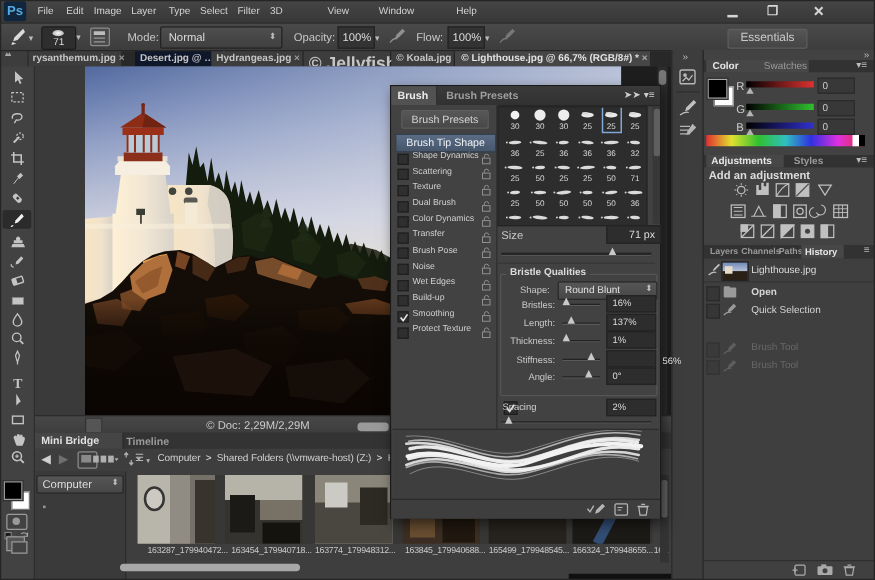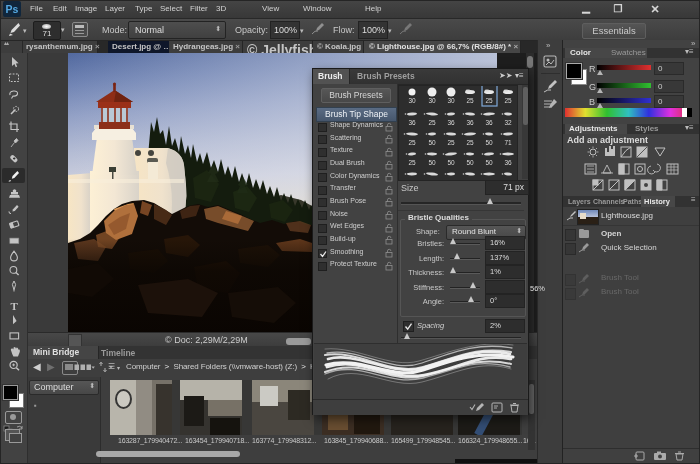--- a/index.html
+++ b/index.html
@@ -808,21 +808,21 @@
 <div class="abs" style="left:137px;top:232.39999999999998px;width:30px;height:1px;background:#232323;border-bottom:1px solid #5a5a5a;"></div>
 <div class="abs" style="left:155.0px;top:227.4px;width:0;height:0;border-left:3.5px solid transparent;border-right:3.5px solid transparent;border-bottom:6px solid #c9c9c9;"></div>
 <div class="abs" style="left:172px;top:225.39999999999998px;width:38px;height:12px;background:#2d2d2d;border:1px solid #232323;">
       <div class="tx" style="left:4px;top:1px;font-size:7.5px;color:#ddd;">0°</div>
     </div>
 <div class="abs" style="left:90px;top:252px;width:9px;height:9px;background:#2f2f2f;border:1px solid #1f1f1f;">
       <svg width="9" height="9" viewBox="0 0 9 9">
         <path d="M1.5 4.5 l2.2 2.7 3.8 -5.5" stroke="#e8e8e8" stroke-width="1.3" fill="none"></path>
       </svg>
     </div>
-<div class="tx" style="left:104px;top:252px;font-size:7.5px;color:#d0d0d0;font-style:italic;">Spacing</div>
+<div class="tx" style="left:89px;top:252px;font-size:7.5px;color:#d0d0d0;">Spacing</div>
 <div class="abs" style="left:172px;top:250px;width:38px;height:12px;background:#2d2d2d;border:1px solid #232323;">
       <div class="tx" style="left:4px;top:1px;font-size:7.5px;color:#ddd;">2%</div>
     </div>
 <div class="abs" style="left:88px;top:268px;width:120px;height:1px;background:#232323;border-bottom:1px solid #555;"></div>
 <div class="abs" style="left:91px;top:264px;width:0;height:0;border-left:3.5px solid transparent;border-right:3.5px solid transparent;border-bottom:6px solid #c9c9c9;"></div>
 <div class="abs" style="left:1px;top:274px;width:213px;height:55px;background:#3e3e3e;border-top:1px solid #2e2e2e;">
       <svg width="213" height="55" viewBox="0 0 213 55">
         <path d="M11,5 C44,2 76,25 105,17 S162,-4 199,1" stroke="#f2f2f2" stroke-width="0.7" fill="none" opacity="0.45" stroke-linecap="round"></path>
         <path d="M13,9 C46,3 76,30 108,19 S164,-2 198,4" stroke="#f2f2f2" stroke-width="1.3" fill="none" opacity="0.65" stroke-linecap="round"></path>
         <path d="M11,11 C47,6 76,32 109,23 S162,2 197,8" stroke="#f2f2f2" stroke-width="2.0" fill="none" opacity="0.85" stroke-linecap="round"></path>

